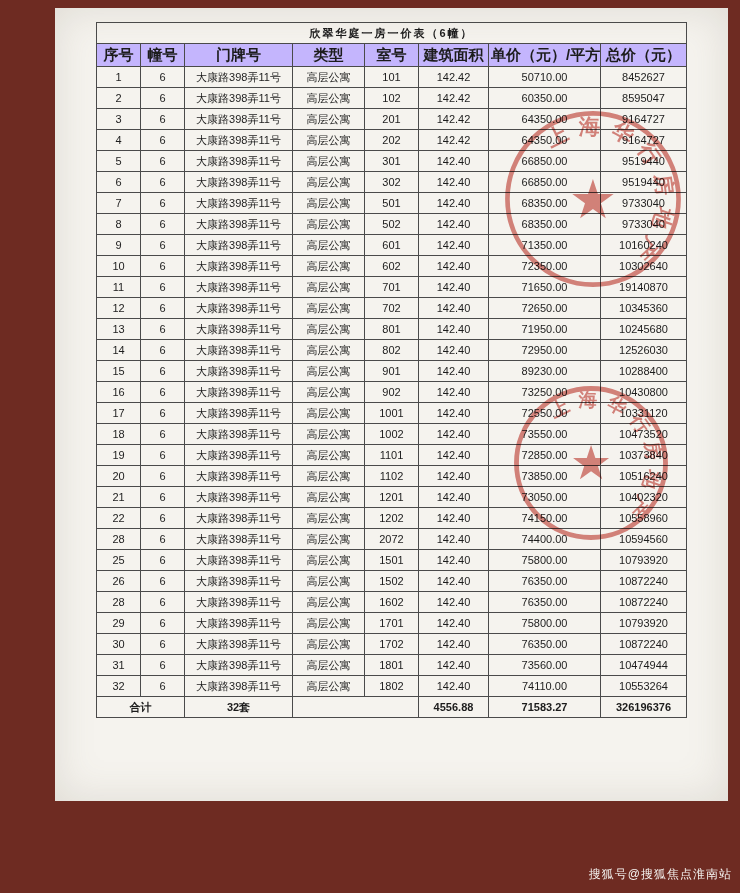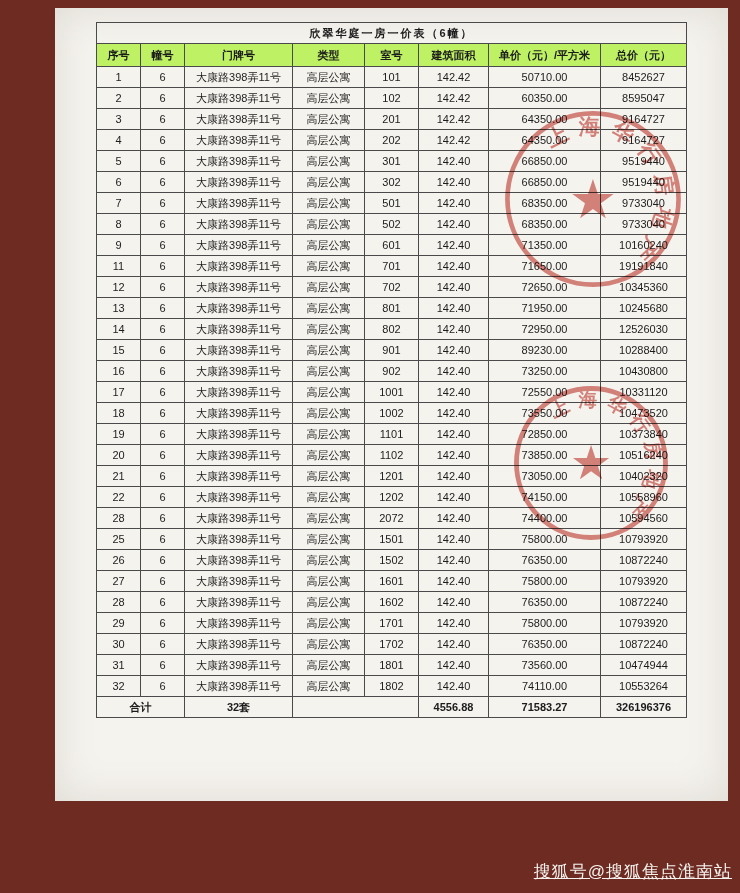--- a/index.html
+++ b/index.html
@@ -38,42 +38,41 @@
     font-size:11px;
     white-space:nowrap;
     overflow:hidden;
   }
   .title-cell {
     font-size:16px;
     font-weight:bold;
     height:30px;
     letter-spacing:2px;
   }
-  tr.cols th { font-weight:bold; font-size:11px; height:23px; background:#bef264; }
+  tr.cols th { font-weight:bold; font-size:15px; height:23px; background:#c4b5fd; }
   tfoot td { height:26px; font-weight:bold; font-size:11.5px; }
 
   .stamp {
     position:absolute;
     opacity:0.58;
     mix-blend-mode:multiply;
     pointer-events:none;
   }
   .stamp-1 { left:500px; top:106px; width:186px; height:186px; }
   .stamp-2 { left:510px; top:382px; width:162px; height:162px; }
   .stamp circle { fill:none; stroke:#bf2f26; }
   .stamp .ring-text { fill:#bf2f26; font-size:23px; font-weight:bold; letter-spacing:10px; font-family:"Liberation Serif","DejaVu Serif",serif; }
   .stamp .star { fill:#bf2f26; font-size:58px; }
 
   .watermark {
     position:absolute;
     right:8px; bottom:10px;
     color:#f4f2ef;
-    font-size:17px;
+    font-size:12px;
     letter-spacing:1px;
-    text-decoration:underline;
   }
 </style>
 </head>
 <body>
 
 <div class="page">
 
   <div class="paper">
 
     <table class="price">
@@ -187,28 +186,38 @@
             <td>9</td>
             <td>6</td>
             <td>大康路398弄11号</td>
             <td>高层公寓</td>
             <td>601</td>
             <td>142.40</td>
             <td>71350.00</td>
             <td>10160240</td>
           </tr>
           <tr>
+            <td>10</td>
+            <td>6</td>
+            <td>大康路398弄11号</td>
+            <td>高层公寓</td>
+            <td>602</td>
+            <td>142.40</td>
+            <td>72350.00</td>
+            <td>10302640</td>
+          </tr>
+          <tr>
             <td>11</td>
             <td>6</td>
             <td>大康路398弄11号</td>
             <td>高层公寓</td>
             <td>701</td>
             <td>142.40</td>
             <td>71650.00</td>
-            <td>19191840</td>
+            <td>19140870</td>
           </tr>
           <tr>
             <td>12</td>
             <td>6</td>
             <td>大康路398弄11号</td>
             <td>高层公寓</td>
             <td>702</td>
             <td>142.40</td>
             <td>72650.00</td>
             <td>10345360</td>
@@ -335,30 +344,20 @@
           </tr>
           <tr>
             <td>26</td>
             <td>6</td>
             <td>大康路398弄11号</td>
             <td>高层公寓</td>
             <td>1502</td>
             <td>142.40</td>
             <td>76350.00</td>
             <td>10872240</td>
-          </tr>
-          <tr>
-            <td>27</td>
-            <td>6</td>
-            <td>大康路398弄11号</td>
-            <td>高层公寓</td>
-            <td>1601</td>
-            <td>142.40</td>
-            <td>75800.00</td>
-            <td>10793920</td>
           </tr>
           <tr>
             <td>28</td>
             <td>6</td>
             <td>大康路398弄11号</td>
             <td>高层公寓</td>
             <td>1602</td>
             <td>142.40</td>
             <td>76350.00</td>
             <td>10872240</td>

